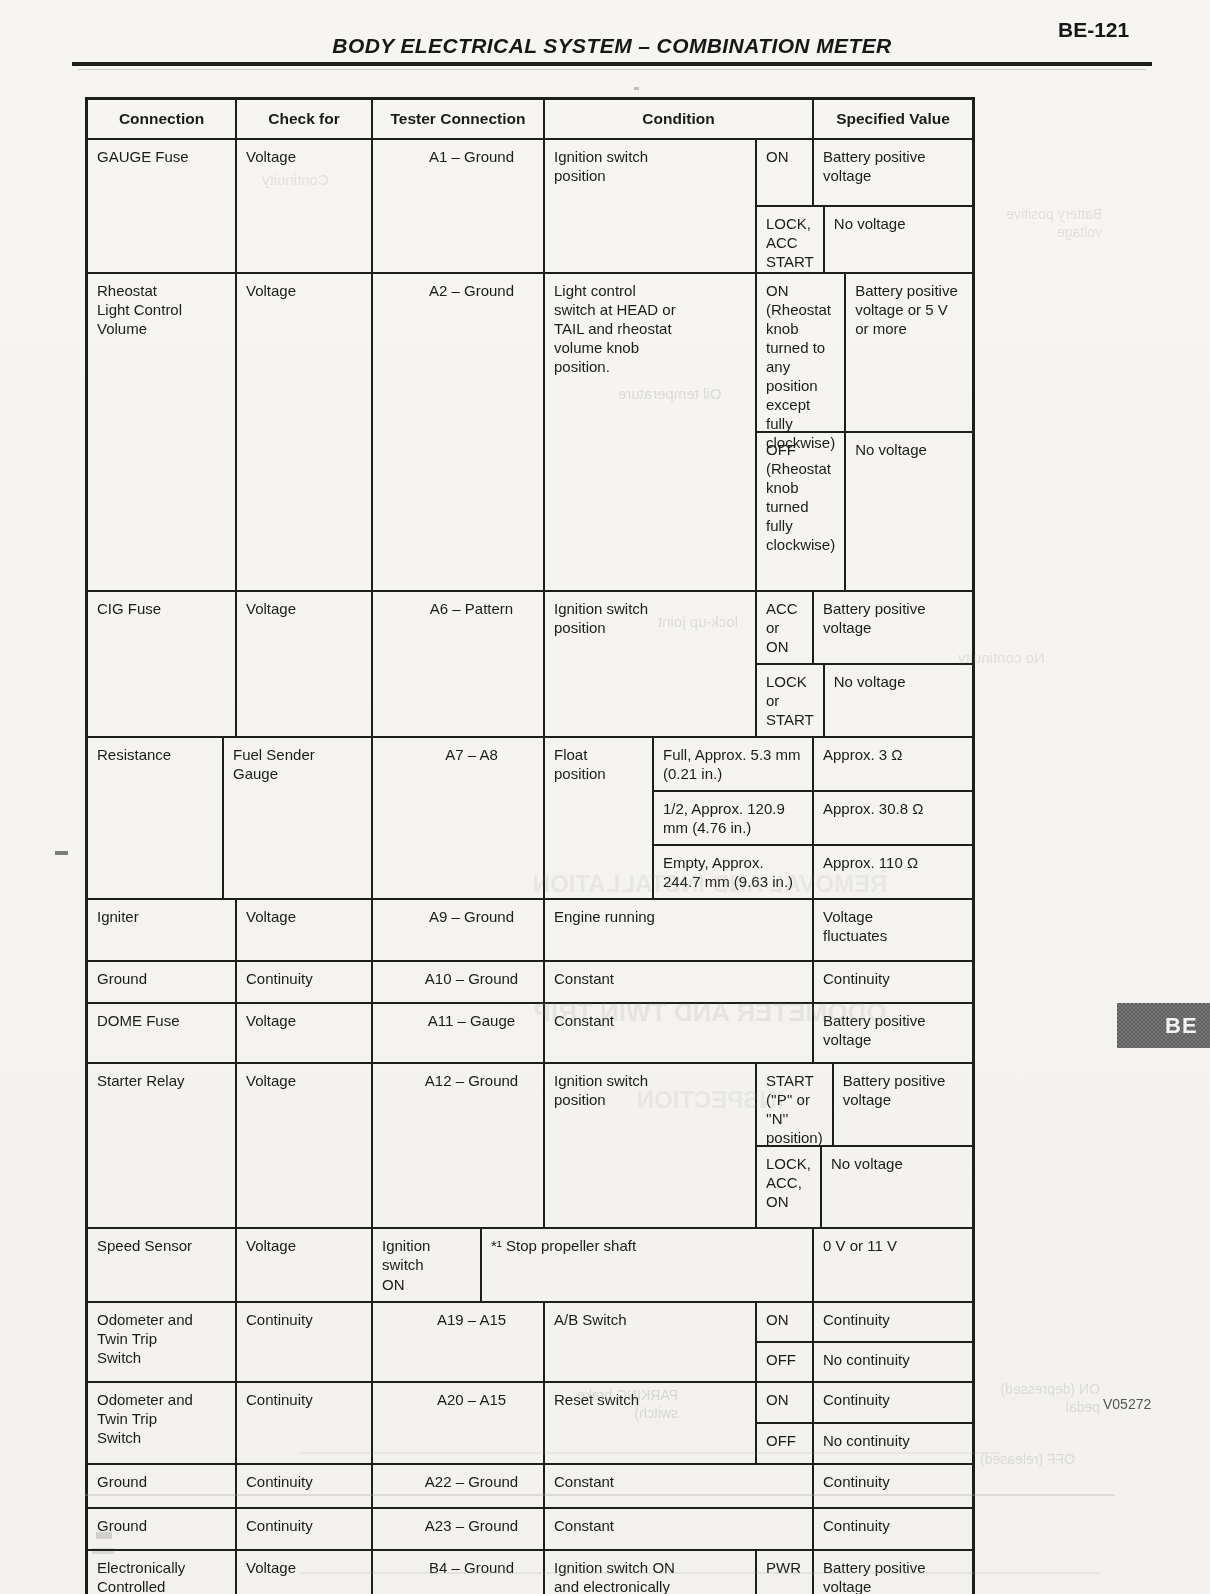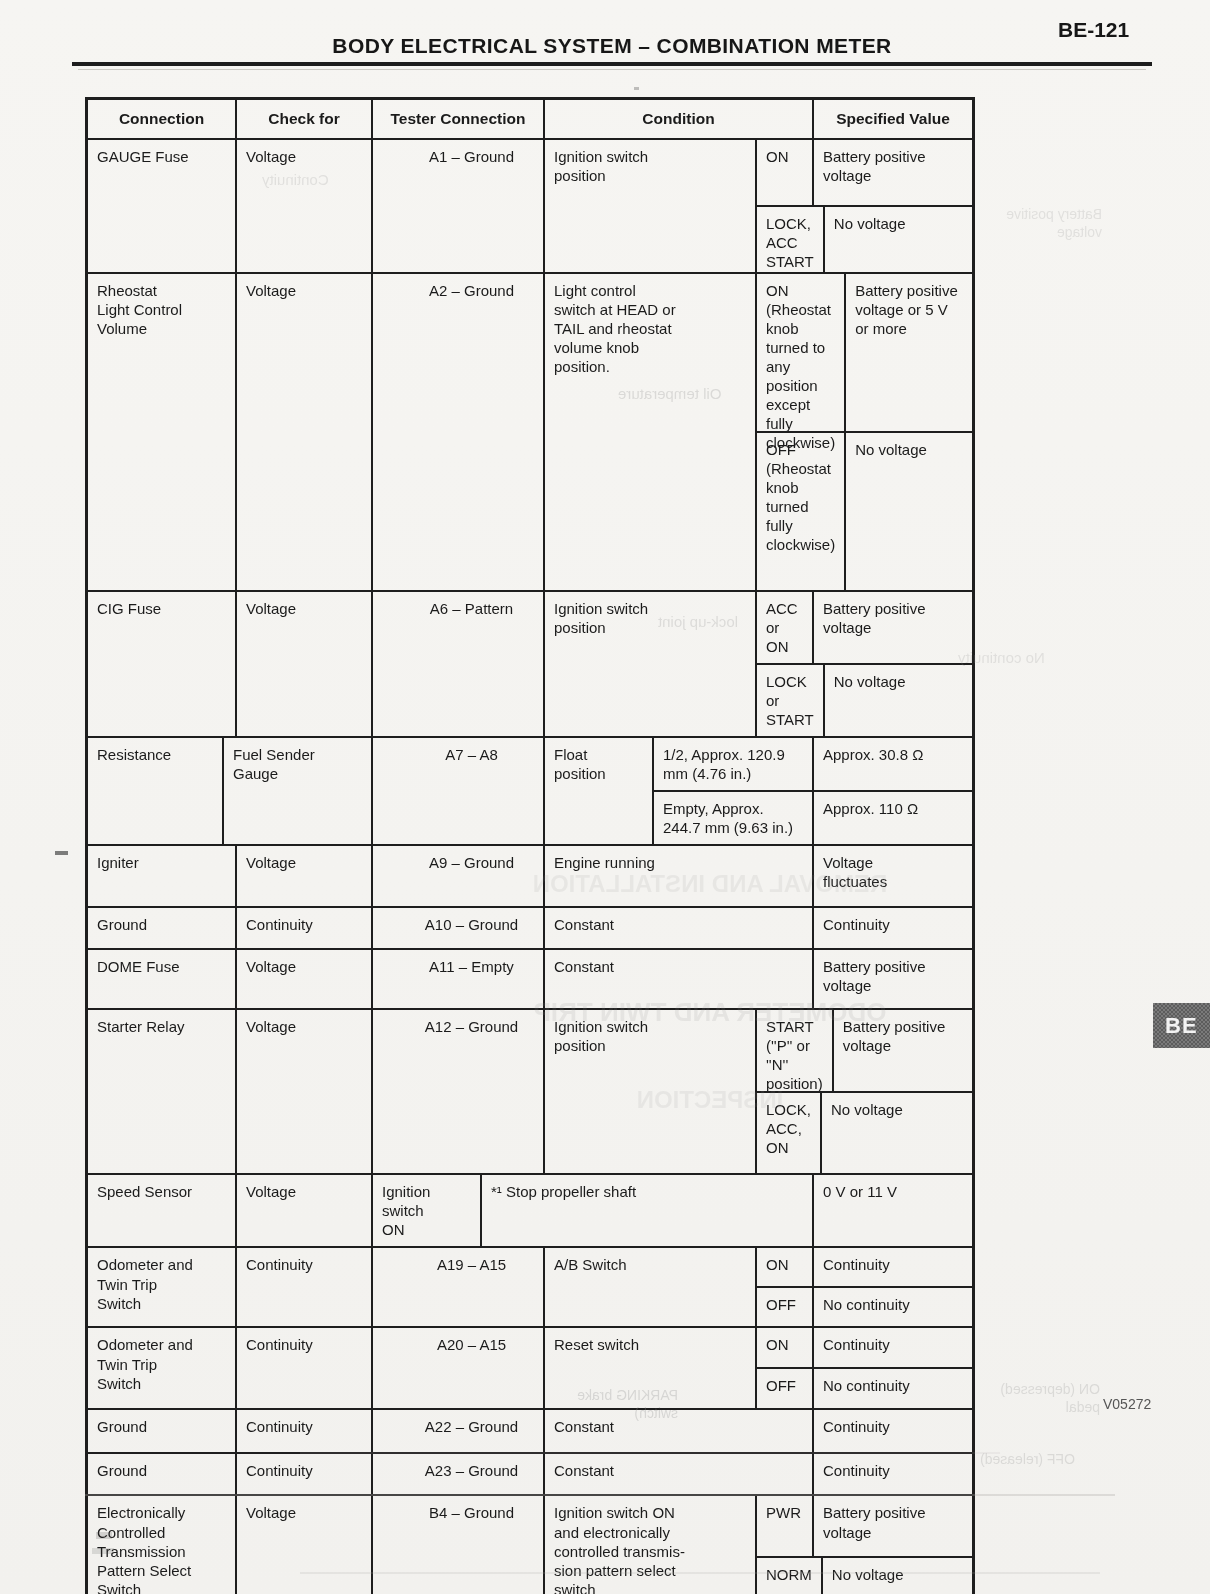--- a/index.html
+++ b/index.html
@@ -3,21 +3,21 @@
 <meta charset="utf-8">
 <style>
   html,body{margin:0;padding:0;background:#e8e7e4;}
   .page{
     position:relative;width:1210px;height:1594px;margin:0 auto;
     background:linear-gradient(180deg,#f6f5f2 0%,#f4f3f0 55%,#f2f1ee 100%);
     font-family:"Liberation Sans", sans-serif;color:#1b1b1b;overflow:hidden;
   }
   
   .page-title{position:absolute;left:72px;top:34px;width:1080px;text-align:center;
-    font-weight:bold;font-size:21px;letter-spacing:.4px;color:#171717;}
+    font-weight:bold;font-size:21px;letter-spacing:.4px;color:#171717;font-style:italic;}
   .page-code{position:absolute;left:1058px;top:18px;font-weight:bold;font-size:21px;color:#171717;}
   .rule{position:absolute;left:72px;top:62px;width:1080px;height:4px;background:#1d1d1d;}
   .rule-echo{position:absolute;left:78px;top:69px;width:1068px;height:1px;background:#cbc9c3;}
   
   .wtable{position:absolute;left:85px;top:97px;width:890px;border:3px solid #1e1e1e;
     box-sizing:border-box;}
   .t-row{display:flex;border-top:2px solid #1e1e1e;}
   .t-row.first{border-top:none;}
   .c{box-sizing:border-box;padding:7px 9px;font-size:15px;line-height:1.27;
      white-space:pre-line;color:#1b1b1b;}
@@ -36,21 +36,21 @@
   .sval{width:158px;box-sizing:border-box;}
   .th{font-weight:bold;text-align:center;font-size:15.5px;padding:9px 6px;}
   .th.sval,.th.cfull{text-align:center;}
   
   .ghost{position:absolute;transform:scaleX(-1);color:#8f8f8f;white-space:pre-line;
     pointer-events:none;line-height:1.3;}
   .bleedline{position:absolute;height:2px;background:#a9a7a1;pointer-events:none;}
   .speck{position:absolute;background:#3c3c3c;pointer-events:none;}
   .side-tab{position:absolute;right:0;top:1003px;width:57px;height:45px;
     background:repeating-conic-gradient(#5c5c5c 0% 25%, #7a7a7a 0% 50%) 0 0/4px 4px;
-    display:flex;align-items:center;overflow:hidden;}
+    display:flex;align-items:center;overflow:hidden;padding-left:36px;}
   .side-tab span{color:#f2f2f2;font-weight:bold;font-size:22px;padding-left:12px;letter-spacing:1px;}
   .fig-code{position:absolute;left:1103px;top:1396px;font-size:14px;color:#555;}
 </style>
 </head>
 <body>
 
 <div class="page">
 
   <div class="page-title">BODY ELECTRICAL SYSTEM – COMBINATION METER</div>
   <div class="page-code">BE-121</div>
@@ -146,20 +146,24 @@
     <div class="t-row">
       <div class="c c2 b-r">Resistance</div>
       <div class="c c1 b-r">Fuel Sender
 Gauge</div>
       <div class="c c3 b-r">A7 – A8</div>
       <div class="rest">
         <div class="c cmain narrow b-r">Float
 position</div>
         <div class="subcol">
           <div class="subrow" style="min-height:40px">
+            <div class="c subcond b-r">Full, Approx. 5.3 mm (0.21 in.)</div>
+            <div class="c sval">Approx. 3 Ω</div>
+          </div>
+          <div class="subrow" style="min-height:40px">
             <div class="c subcond b-r">1/2, Approx. 120.9 mm (4.76 in.)</div>
             <div class="c sval">Approx. 30.8 Ω</div>
           </div>
           <div class="subrow" style="min-height:40px">
             <div class="c subcond b-r">Empty, Approx. 244.7 mm (9.63 in.)</div>
             <div class="c sval">Approx. 110 Ω</div>
           </div>
         </div>
       </div>
     </div>
@@ -181,21 +185,21 @@
       <div class="c c3 b-r">A10 – Ground</div>
       <div class="rest">
         <div class="c cfull b-r">Constant</div>
         <div class="c sval">Continuity</div>
       </div>
     </div>
 
     <div class="t-row" style="min-height:58px">
       <div class="c c1 b-r">DOME Fuse</div>
       <div class="c c2 b-r">Voltage</div>
-      <div class="c c3 b-r">A11 – Empty</div>
+      <div class="c c3 b-r">A11 – Gauge</div>
       <div class="rest">
         <div class="c cfull b-r">Constant</div>
         <div class="c sval">Battery positive
 voltage</div>
       </div>
     </div>
 
     <div class="t-row">
       <div class="c c1 b-r">Starter Relay</div>
       <div class="c c2 b-r">Voltage</div>

